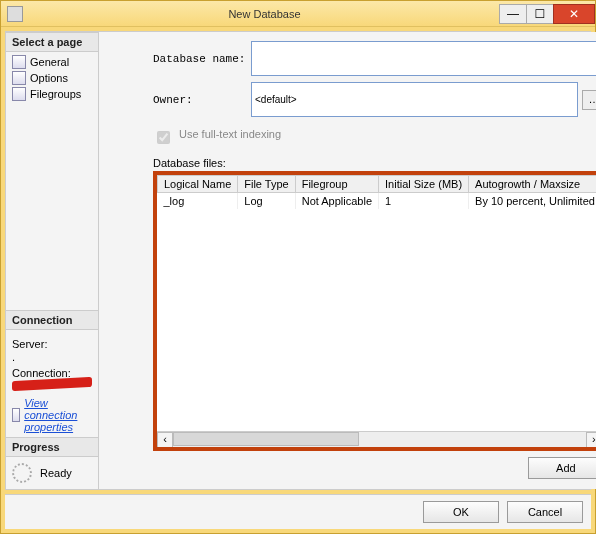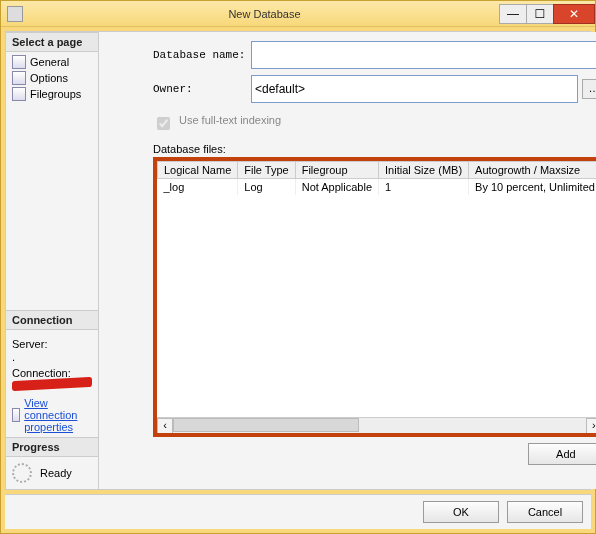--- a/index.html
+++ b/index.html
@@ -18,30 +18,30 @@
 .pageitem { display: flex; align-items: center; padding: 1px 6px; gap: 4px; cursor: pointer; }
 .pic { width: 14px; height: 14px; display: inline-block; }
 .pic.page { background: linear-gradient(#fff,#dde); border: 1px solid #88a; }
 .pic.script { background: #f8f0d0; border: 1px solid #b0a050; }
 .pic.help { background: #eef; border: 1px solid #88a; border-radius: 2px; position: relative; }
 .pic.help::after { content: "?"; position: absolute; left: 3px; top: -1px; font-size: 10px; color: #336; }
 .conn { padding: 4px 6px; font-size: 11px; }
 .conn .lbl { margin-top: 4px; }
 .conn .dot { margin: 1px 0 4px 0; }
 .redact { display: inline-block; width: 80px; height: 10px; background: #d62018; border-radius: 3px; transform: skewY(-3deg); }
-.link { color: #1a4fd6; text-decoration: underline; cursor: pointer; display: inline-flex; align-items: center; gap: 4px; }
+.link { color: #1a4fd6; text-decoration: underline; cursor: pointer; display: inline-flex; align-items: center; gap: 4px; font-style: italic; }
 .progress { padding: 6px; display: flex; align-items: center; gap: 8px; }
 .spinner { width: 20px; height: 20px; border: 2px dotted #aaa; border-radius: 50%; }
 .main { flex: 1; display: flex; flex-direction: column; padding: 6px 10px 6px 10px; background: #f4f4f4; }
 .toolbar { display: flex; align-items: center; gap: 4px; padding: 2px 0 8px 0; border-bottom: 1px solid #ddd; margin-bottom: 10px; }
 .tbtn { display: inline-flex; align-items: center; gap: 4px; padding: 1px 4px; cursor: pointer; }
 .caret { width: 0; height: 0; border-left: 3px solid transparent; border-right: 3px solid transparent; border-top: 4px solid #333; margin-left: 2px; }
 .formrow { display: flex; align-items: center; margin: 3px 0; }
 .formrow .flabel { width: 98px; font-family: Liberation Mono, monospace; }
-.formrow input[type=text] { flex: 1; border: 1px solid #7a9ccf; padding: 2px 3px; height: 28px; font-size: 12px; }
+.formrow input[type=text] { flex: 1; border: 1px solid #7a9ccf; padding: 2px 3px; height: 35px; font-size: 10px; }
 .formrow .browse { width: 24px; height: 20px; margin-left: 4px; border: 1px solid #aaa; background: #eee; text-align: center; line-height: 16px; cursor: pointer; }
 .chkrow { display: flex; gap: 6px; margin: 8px 0 10px 0; color: #888; }
 .chkrow input { accent-color: #888; }
 .gridlabel { margin-bottom: 2px; }
 .grid { border: 4px solid #c2410c; background: #fff; height: 280px; overflow: auto; position: relative; }
 .grid table { border-collapse: collapse; width: 100%; }
 .grid th { background: #f0f0f0; border: 1px solid #ccc; padding: 2px 6px; text-align: left; font-weight: normal; white-space: nowrap; }
 .grid td { border-right: 1px solid #eee; padding: 2px 6px; white-space: nowrap; }
 .grid tr.row td { border-bottom: 1px solid #fff; }
 .grid td.num { background: #f4f4f4; border: 1px solid #ccc; }

